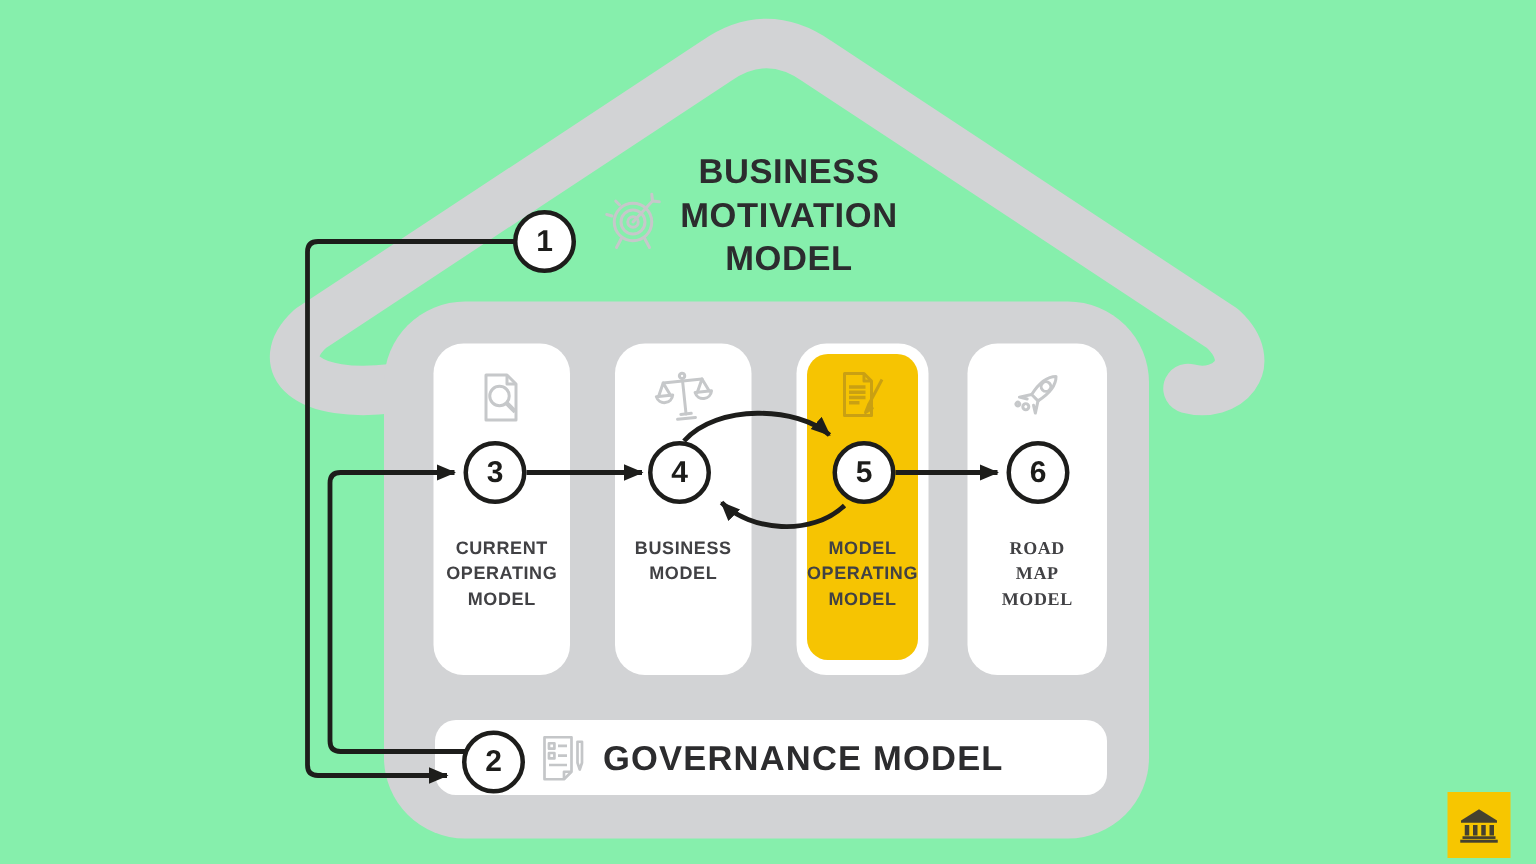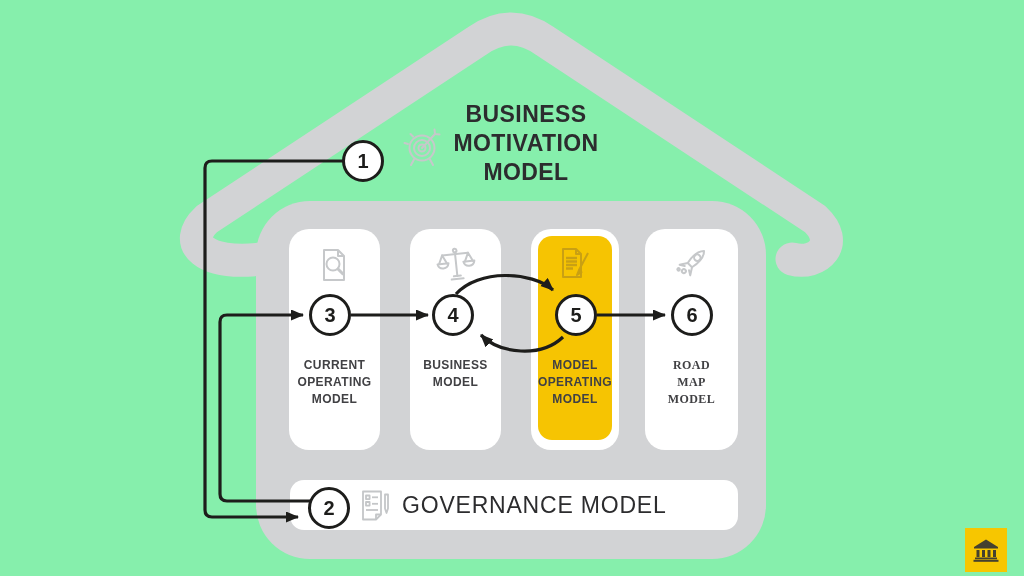--- a/index.html
+++ b/index.html
@@ -46,21 +46,21 @@
     font-size:20px; font-weight:bold; color:#1d1d1b; z-index:4;
   }
 
   
   #governance-bar {
     position:absolute; left:290px; top:480px; width:448px; height:50px;
     background:#ffffff; border-radius:14px; z-index:2;
   }
   #governance-label {
     position:absolute; left:112px; top:0; height:44px; line-height:50px;
-    font-size:23px; font-weight:normal; letter-spacing:0.8px; color:#2c2c2e;
+    font-size:23px; font-weight:bold; letter-spacing:0.8px; color:#2c2c2e;
     white-space:nowrap;
   }
   #governance-icon { position:absolute; left:67px; top:9px; }
 
   
   #corner-badge {
     position:absolute; left:965px; top:528px; width:42px; height:44px;
     background:#f7c600; z-index:5;
     display:flex; align-items:center; justify-content:center;
   }

